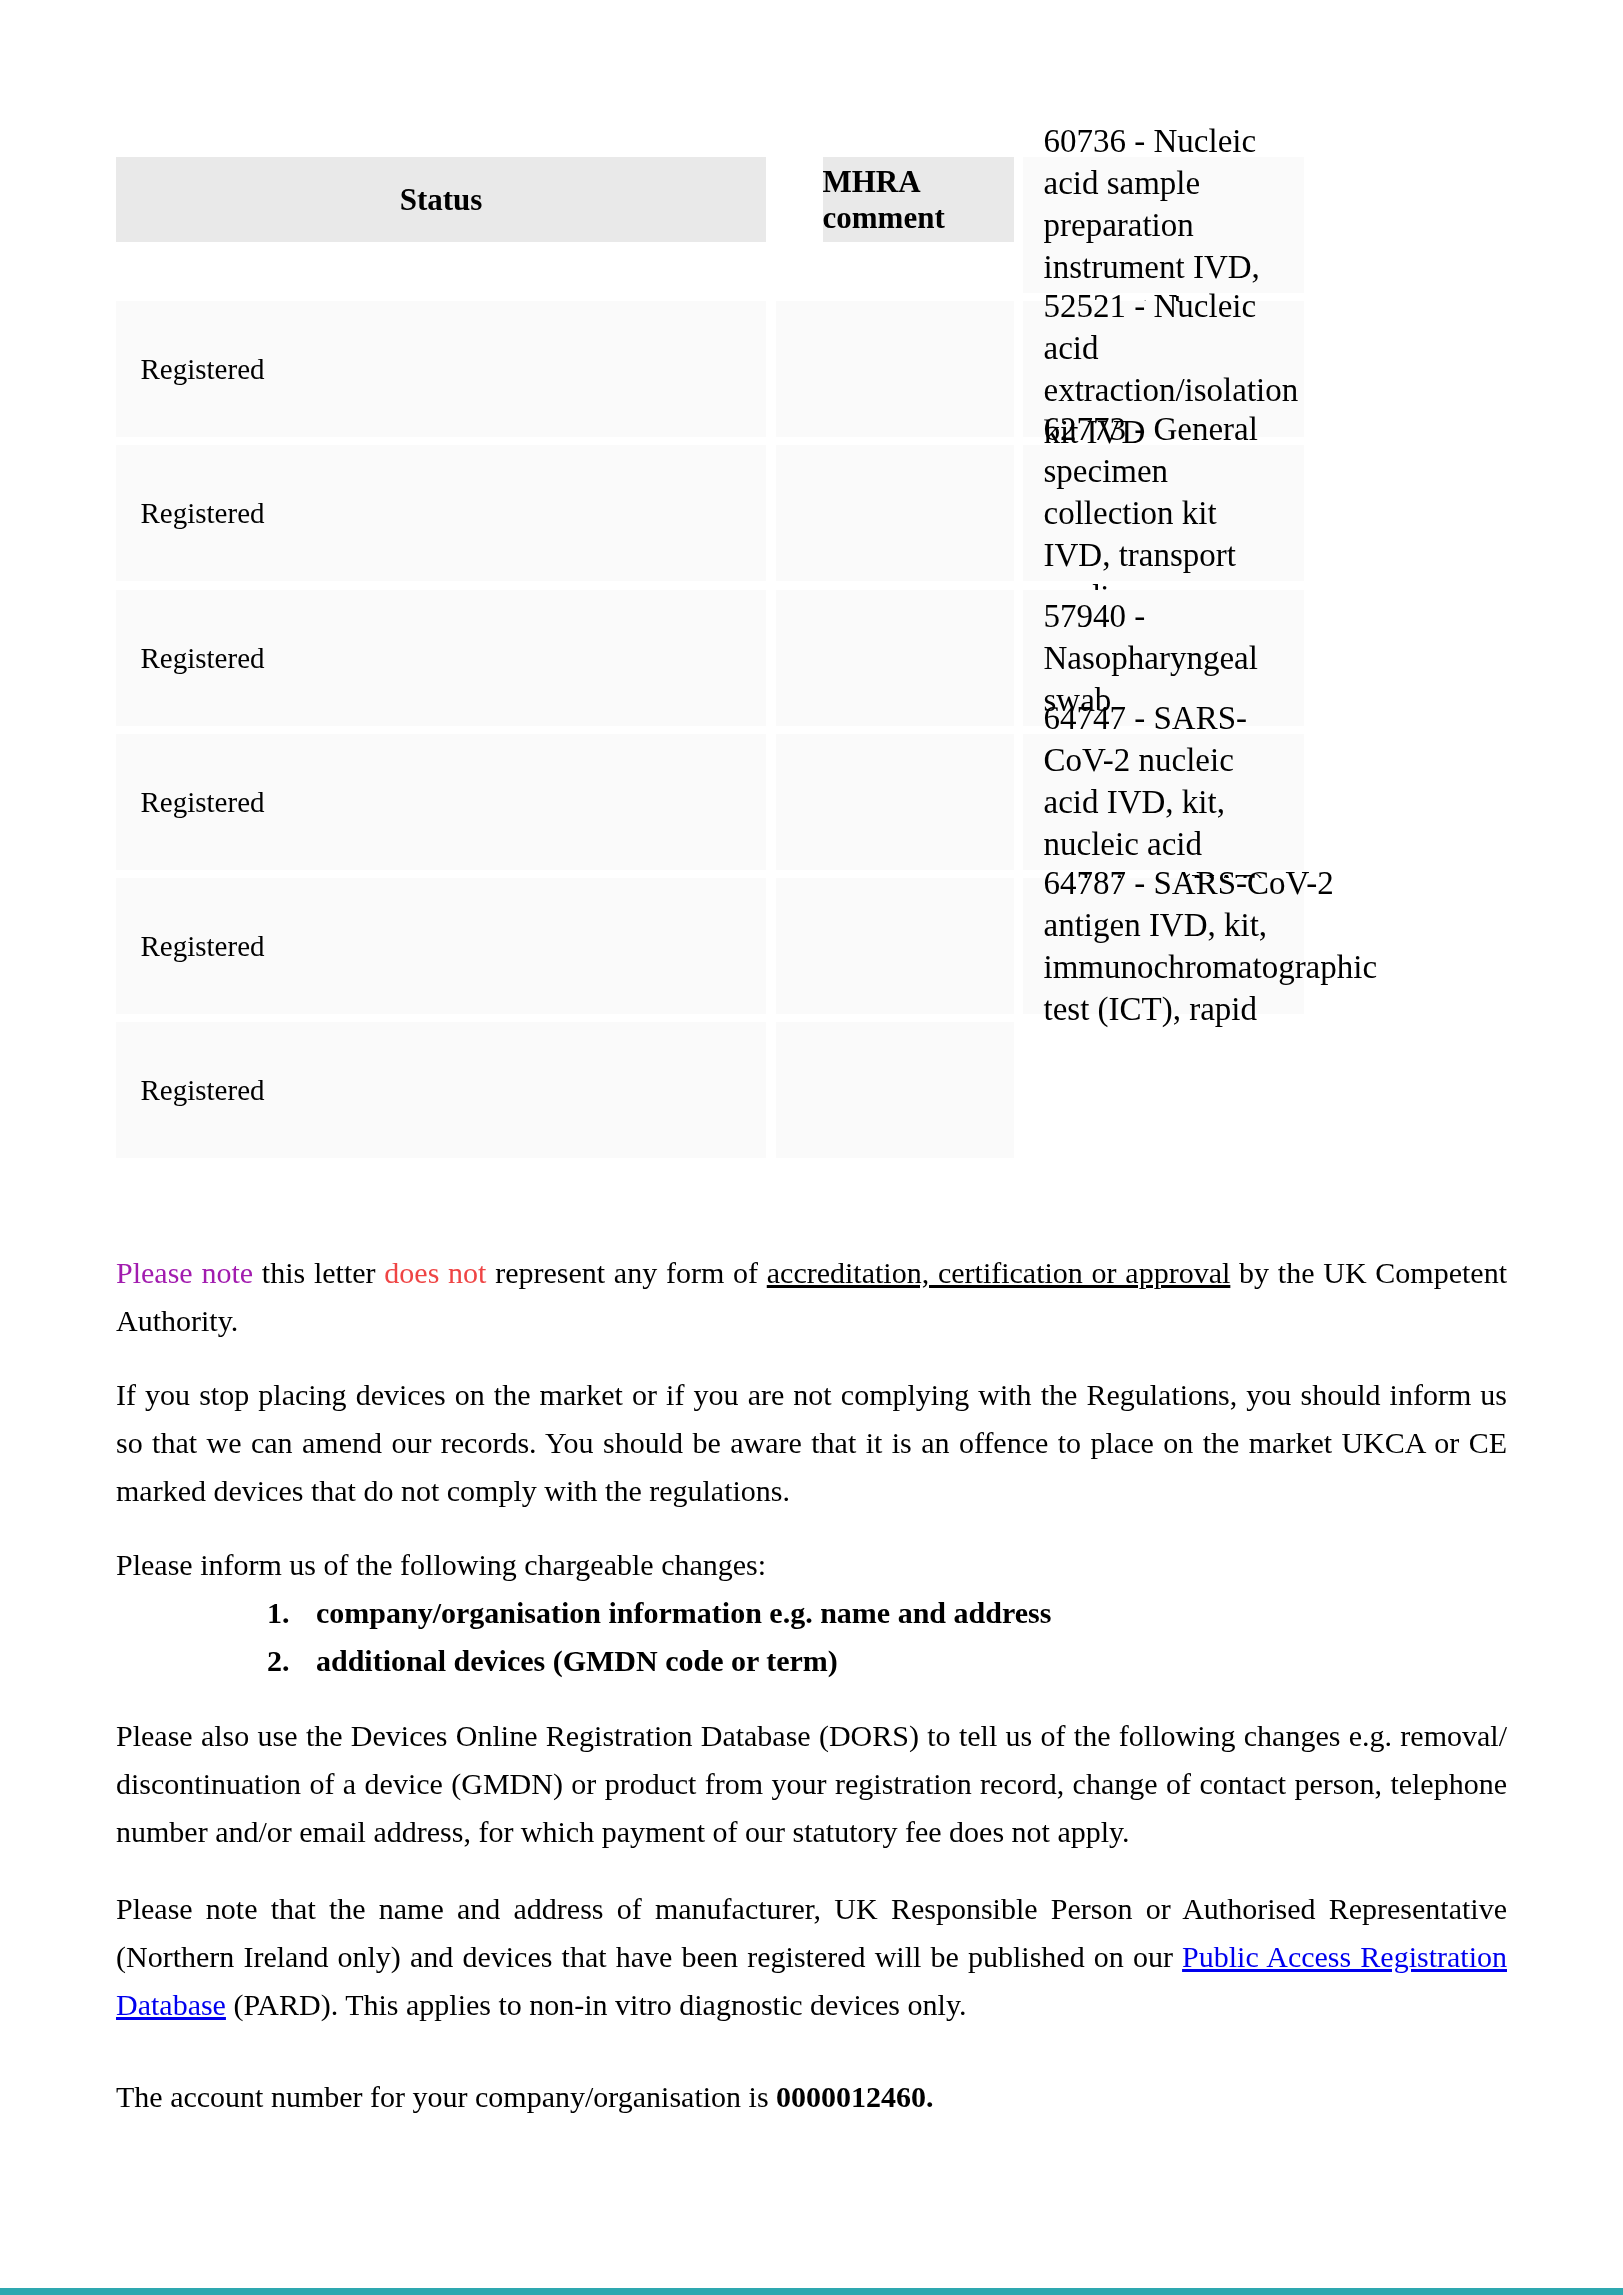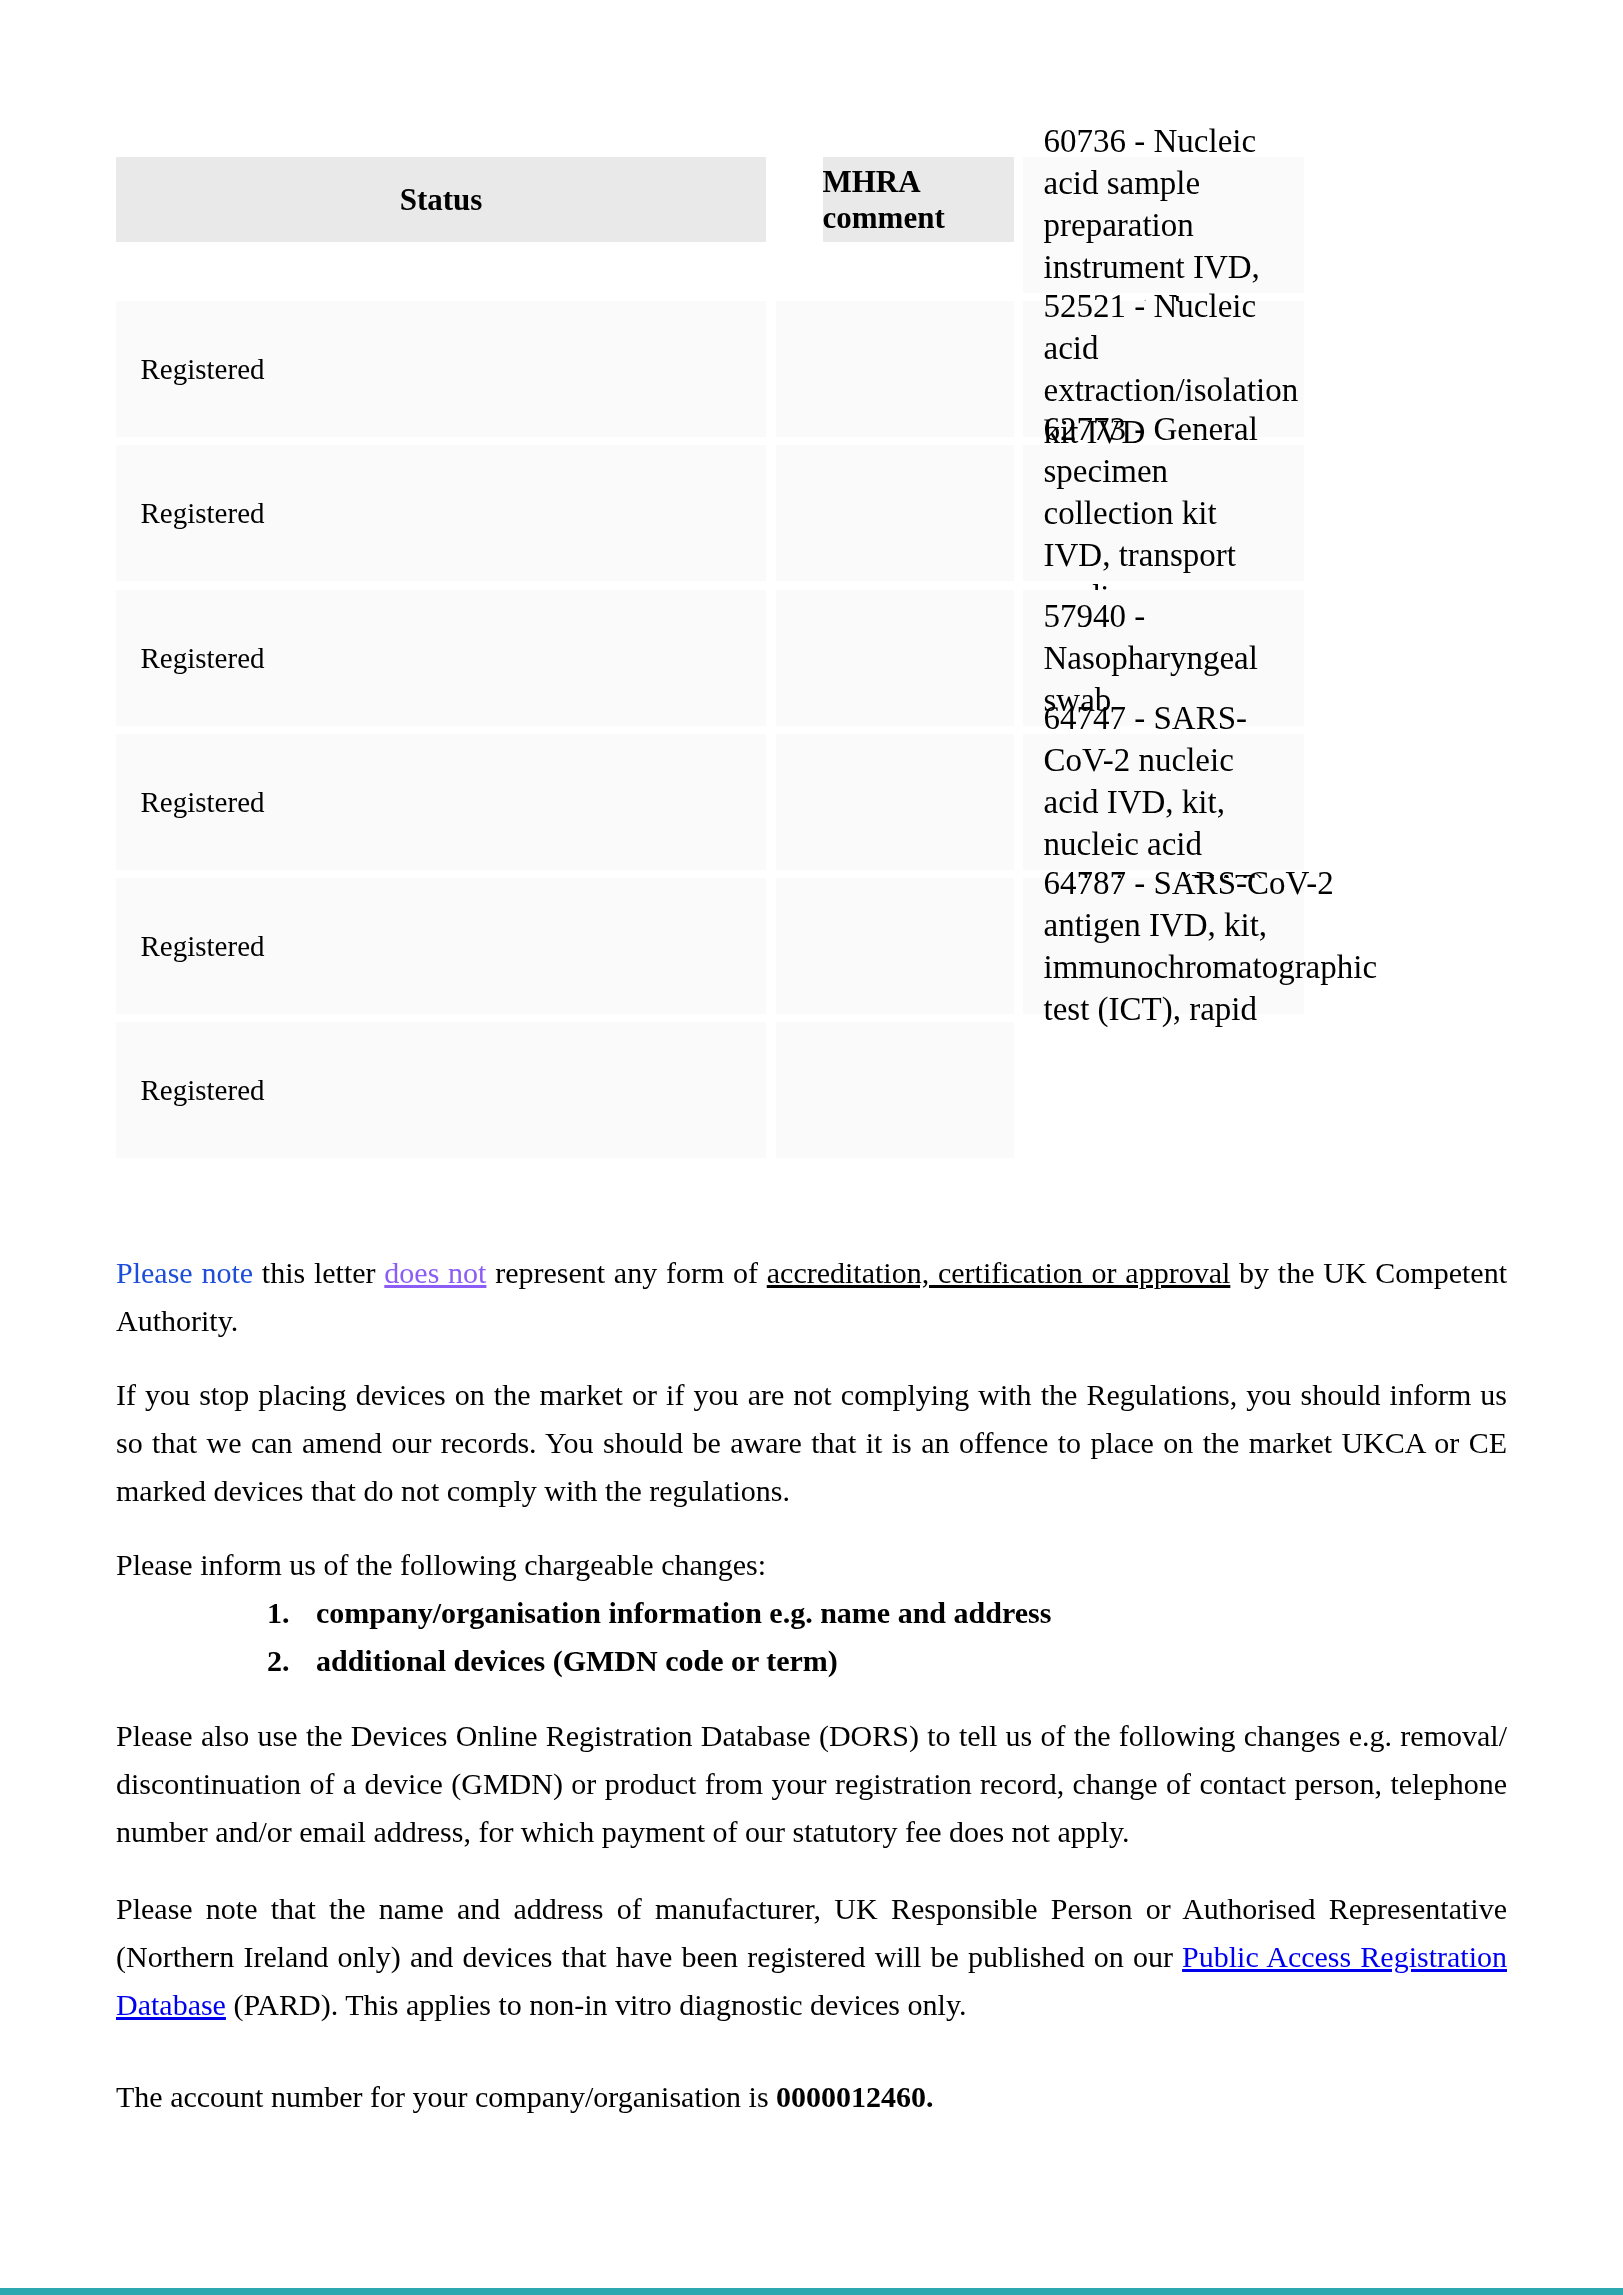--- a/index.html
+++ b/index.html
@@ -105,21 +105,21 @@
 
   <div class="td term" style="background: rgb(250, 250, 250);">64747 - SARS-CoV-2 nucleic acid IVD, kit, nucleic acid technique (NAT)</div>
   <div class="td status" style="background: rgb(250, 250, 250);">Registered</div>
   <div class="td comment" style="background: rgb(250, 250, 250);"></div>
 
   <div class="td term" style="background: rgb(250, 250, 250);">64787 - SARS-CoV-2 antigen IVD, kit, immunochromatographic test (ICT), rapid</div>
   <div class="td status" style="background: rgb(250, 250, 250);">Registered</div>
   <div class="td comment" style="background: rgb(250, 250, 250);"></div>
 </div>
 
-    <p class="para first"><span class="red" style="color: #1d4ed8;">Please note</span><span> this letter </span><span class="red" style="color: #8b5cf6; text-decoration: underline;">does not</span><span> represent any form of </span><span class="u">accreditation, certification or approval</span><span> by the UK Competent Authority.</span></p>
+    <p class="para first"><span class="red" style="color: #a21caf;">Please note</span><span> this letter </span><span class="red" style="color: #ef4444;">does not</span><span> represent any form of </span><span class="u">accreditation, certification or approval</span><span> by the UK Competent Authority.</span></p>
 
     <p class="para">If you stop placing devices on the market or if you are not complying with the Regulations, you should inform us so that we can amend our records. You should be aware that it is an offence to place on the market UKCA or CE marked devices that do not comply with the regulations.</p>
 
     <p class="para">Please inform us of the following chargeable changes:</p>
 
     <div class="charge-list">
       <div class="charge-item"><span class="num">1.</span><span>company/organisation information e.g. name and address</span></div>
       <div class="charge-item"><span class="num">2.</span><span>additional devices (GMDN code or term)</span></div>
     </div>
 

